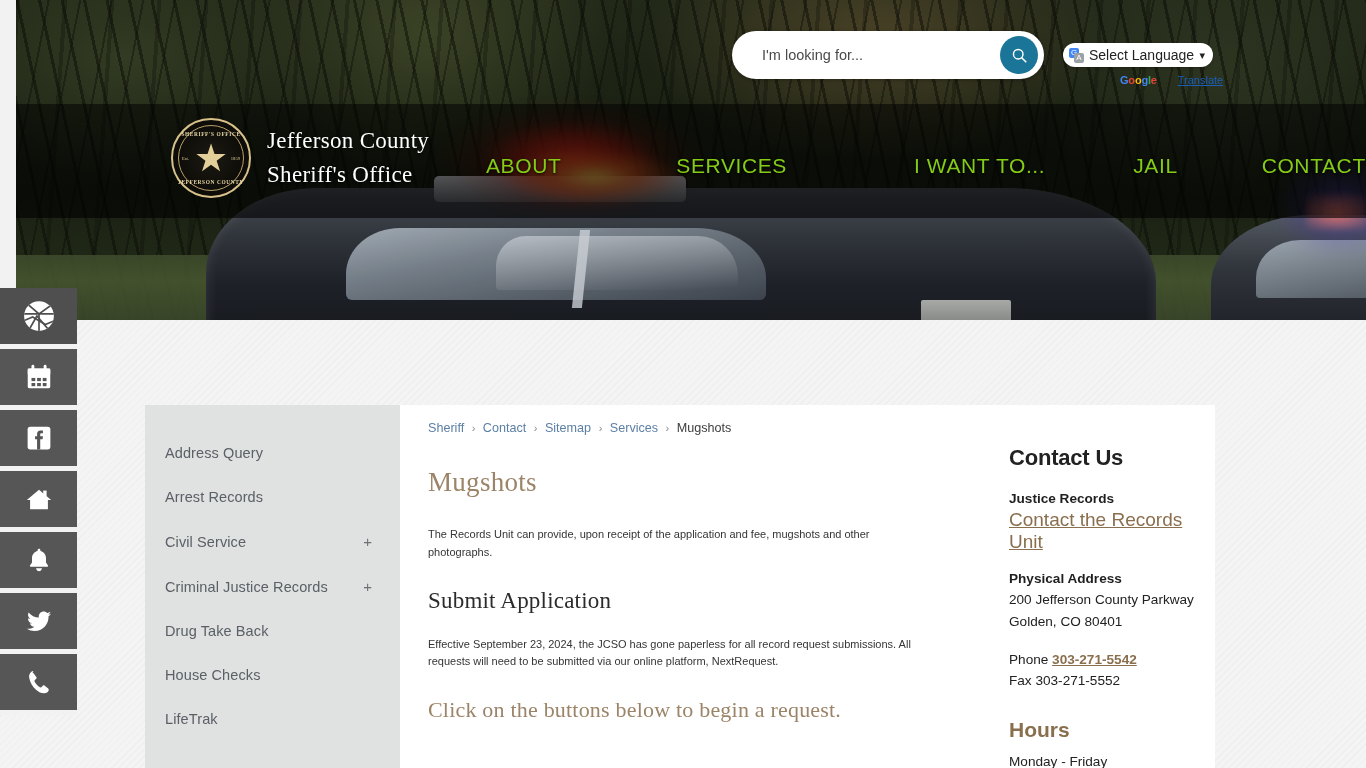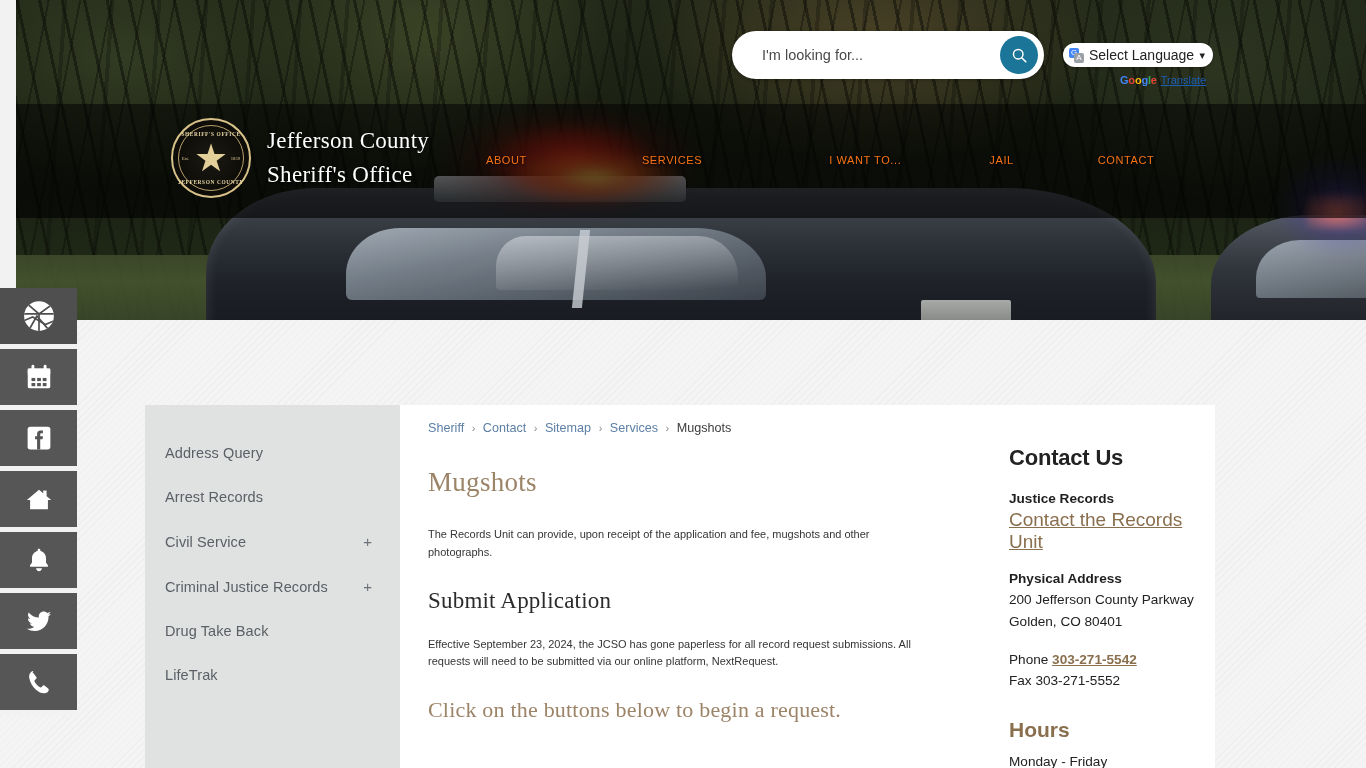--- a/index.html
+++ b/index.html
@@ -208,21 +208,21 @@
   .gt-a {
     right: 0; bottom: 0; width: 10px; height: 10px;
     background: #9aa0a6; border-radius: 2px;
     color: #fff; font-size: 8px; line-height: 10px; text-align: center;
   }
   .translate-label { flex: 1; white-space: nowrap; font-size: 14px; }
   .chev { margin-left: 4px; font-size: 11px; color: #222; }
 
   .gt-credit {
     position: absolute; top: 75px; left: 1104px;
-    font-size: 11px; display: flex; align-items: center; gap: 4px;
+    font-size: 11px; display: flex; align-items: center; gap: 21px;
     line-height: 1;
   }
   .gt-credit .goog span:nth-child(1){color:#4285f4;}
   .gt-credit .goog span:nth-child(2){color:#ea4335;}
   .gt-credit .goog span:nth-child(3){color:#fbbc05;}
   .gt-credit .goog span:nth-child(4){color:#4285f4;}
   .gt-credit .goog span:nth-child(5){color:#34a853;}
   .gt-credit .goog span:nth-child(6){color:#ea4335;}
   .gt-credit .goog { font-weight: bold; font-size: 11px; letter-spacing: -0.2px; }
   .gt-credit a { color: #1a5fb4; text-decoration: underline; font-size: 11px; }
@@ -271,23 +271,23 @@
     letter-spacing: 0.3px;
     text-shadow: 0 1px 3px rgba(0,0,0,0.8);
   }
 
   
   .mainnav {
     position: absolute; top: 154px; left: 470px;
     display: flex; align-items: center;
   }
   .mainnav a {
-    color: #f97316;
+    color: #84cc16;
     text-decoration: none;
-    font-size: 11px;
+    font-size: 21px;
     letter-spacing: 0.6px;
     white-space: nowrap;
     text-shadow: 0 1px 3px rgba(0,0,0,0.9);
   }
   .nav-gap-1 { width: 115px; }
   .nav-gap-2 { width: 127px; }
   .nav-gap-3 { width: 88px; }
   .nav-gap-4 { width: 84px; }
 
   
@@ -587,20 +587,24 @@
     </div>
     <div class="menu-item">
       <span>Criminal Justice Records</span>
       <span class="plus">+</span>
     </div>
     <div class="menu-item">
       <span>Drug Take Back</span>
       <span class="plus"></span>
     </div>
     <div class="menu-item">
+      <span>House Checks</span>
+      <span class="plus"></span>
+    </div>
+    <div class="menu-item">
       <span>LifeTrak</span>
       <span class="plus"></span>
     </div>
   </aside>
 
   <main class="main-col">
     <div class="breadcrumb">
       <a href="#">Sheriff</a>
       <span class="sep">›</span>
       <a href="#">Contact</a>

